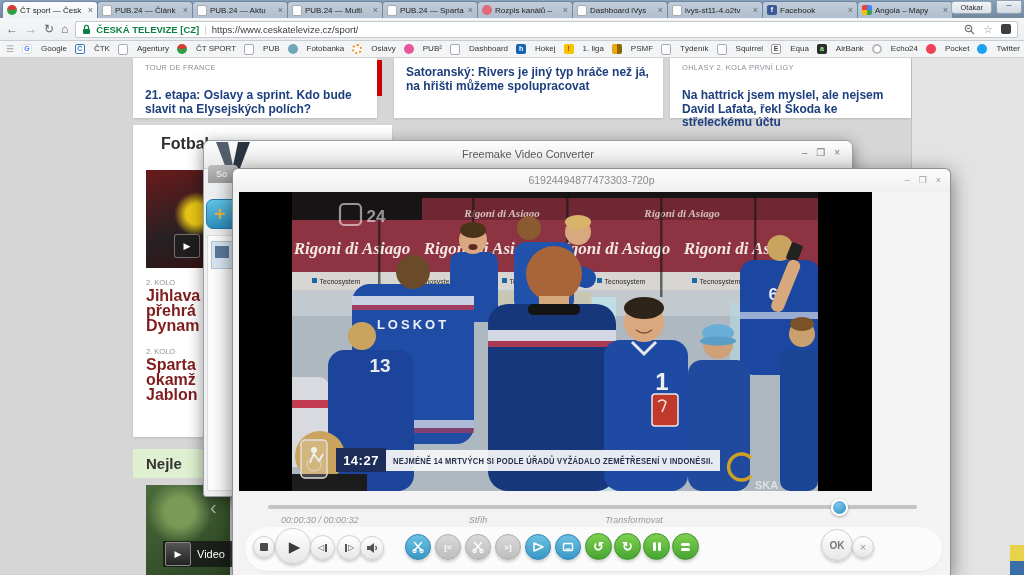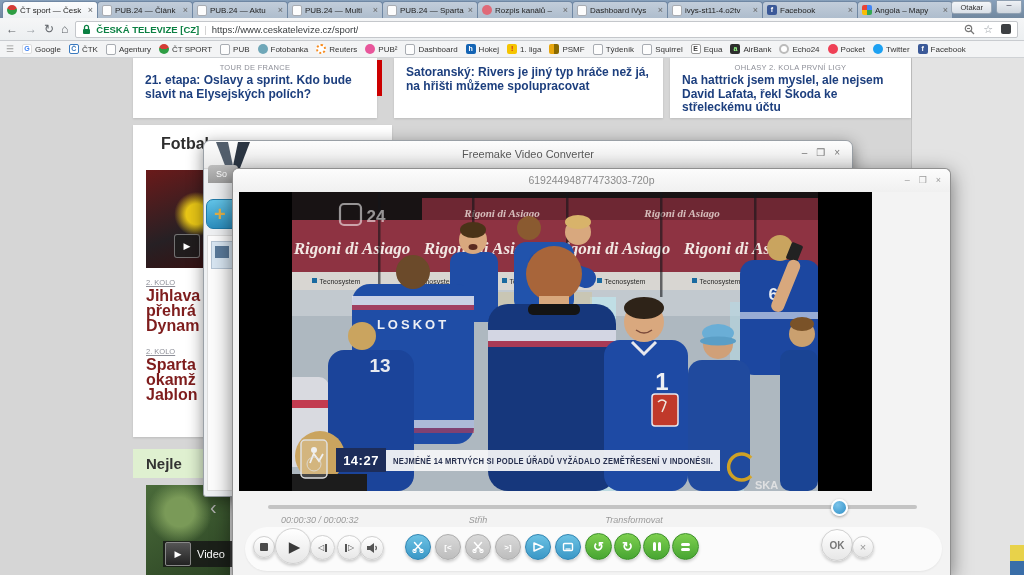--- a/index.html
+++ b/index.html
@@ -40,36 +40,36 @@
   .navic{color:#5f6368;font-size:12px;line-height:12px;}
   .navic.fwd{color:#9aa0a6;}
   .omnibox{flex:1;height:15px;background:#fff;border:1px solid #c4c7cb;border-radius:2px;display:flex;align-items:center;padding:0 6px;gap:5px;font-size:9.5px;}
   .ev{color:#0b8043;font-weight:bold;white-space:nowrap;}
   .url-div{color:#c9c9c9;}
   .url{color:#3c4043;white-space:nowrap;overflow:hidden;}
   .obx-right{display:flex;align-items:center;gap:8px;margin-left:auto;}
   .star{color:#9aa0a6;font-size:11px;}
   .ext-ic{width:10px;height:10px;background:#3d4043;border-radius:2px;}
   .bookmarks{height:16px;background:#f3f4f5;border-bottom:1px solid #cfd2d5;display:flex;align-items:center;padding:0 6px;gap:8px;font-size:8px;color:#333;overflow:hidden;}
-  .bm{display:flex;align-items:center;gap:3px;white-space:nowrap;}
+  .bm{display:flex;gap:9px;white-space:nowrap;}
   .bm-menu{color:#999;font-size:9px;}
   
   .page{position:absolute;top:57px;left:0;width:1024px;height:518px;background:#d6d6d6;z-index:1;}
   .gutter-right{position:absolute;left:911px;top:0;width:113px;height:518px;background:#e3e3e3;border-left:1px solid #c2c2c2;}
   .card{position:absolute;background:#fff;box-shadow:0 1px 2px rgba(0,0,0,.12);padding:5px 12px;box-sizing:border-box;}
-  .kicker{font-size:7.5px;color:#8d8f98;letter-spacing:.3px;margin-bottom:2px;text-align:center;}
+  .kicker{font-size:7.5px;color:#8d8f98;letter-spacing:.3px;margin-bottom:17px;}
   .h-title{font-size:12px;font-weight:bold;color:#1d3f7e;line-height:13.5px;}
   .red-accent{position:absolute;left:377px;top:3px;width:5px;height:36px;background:#c00;}
   .fotbal-card{position:absolute;left:133px;top:68px;width:259px;height:312px;background:#fff;box-shadow:0 1px 2px rgba(0,0,0,.12);}
   .sec-header{font-size:16px;font-weight:bold;color:#2e2e2e;padding:10px 0 0 28px;}
   .thumb1{position:absolute;left:13px;top:45px;width:84px;height:98px;
         background:radial-gradient(circle at 60% 45%,#e8c616 0 14%,rgba(232,198,22,0) 30%),linear-gradient(160deg,#6a1a1a,#262024 60%,#3a0f0f);}
   .playsq{position:absolute;width:24px;height:22px;background:rgba(30,30,30,.78);border:1px solid rgba(200,200,200,.5);border-radius:3px;
         color:#fff;font-size:9px;line-height:22px;text-align:center;}
-  .fitem-k{position:absolute;left:13px;font-size:7.5px;color:#8d8f98;text-decoration:underline;}
+  .fitem-k{position:absolute;left:13px;font-size:7.5px;color:#8d8f98;}
   .fitem-t{position:absolute;left:13px;width:62px;font-size:16px;font-weight:bold;color:#7f1d1d;line-height:15px;}
   .nejle{position:absolute;left:133px;top:392px;width:259px;height:29px;background:#dff0d0;color:#333;
         font-size:15px;font-weight:bold;line-height:29px;padding-left:13px;box-sizing:border-box;}
   .vthumb{position:absolute;left:146px;top:428px;width:84px;height:90px;
         background:radial-gradient(circle at 40% 30%,#7a9a58 0 18%,rgba(0,0,0,0) 40%),linear-gradient(150deg,#4a6b3a,#2c4424);}
   .vband{position:absolute;left:17px;bottom:8px;right:-4px;height:26px;background:rgba(22,22,22,.82);display:flex;align-items:center;gap:6px;padding-left:2px;}
   .vband .pb2{width:24px;height:22px;background:linear-gradient(#555,#222);border:1px solid #888;border-radius:2px;color:#fff;font-size:9px;line-height:22px;text-align:center;}
   .vlabel{color:#fff;font-size:11px;}
   .chev{position:absolute;left:210px;top:440px;color:#b5b5b5;font-size:20px;line-height:20px;}
   .r-img{position:absolute;left:878px;top:156px;width:33px;height:55px;
@@ -227,21 +227,21 @@
       <span class="bm">
         <span class="fav fav-page"></span>
         <span class="bm-label">PUB</span>
       </span>
       <span class="bm">
         <span class="fav fav-foto"></span>
         <span class="bm-label">Fotobanka</span>
       </span>
       <span class="bm">
         <span class="fav fav-reuters"></span>
-        <span class="bm-label">Reuters</span>
+        <span class="bm-label">Oslavy</span>
       </span>
       <span class="bm">
         <span class="fav fav-pub2"></span>
         <span class="bm-label">PUB²</span>
       </span>
       <span class="bm">
         <span class="fav fav-page"></span>
         <span class="bm-label">Dashboard</span>
       </span>
       <span class="bm">

